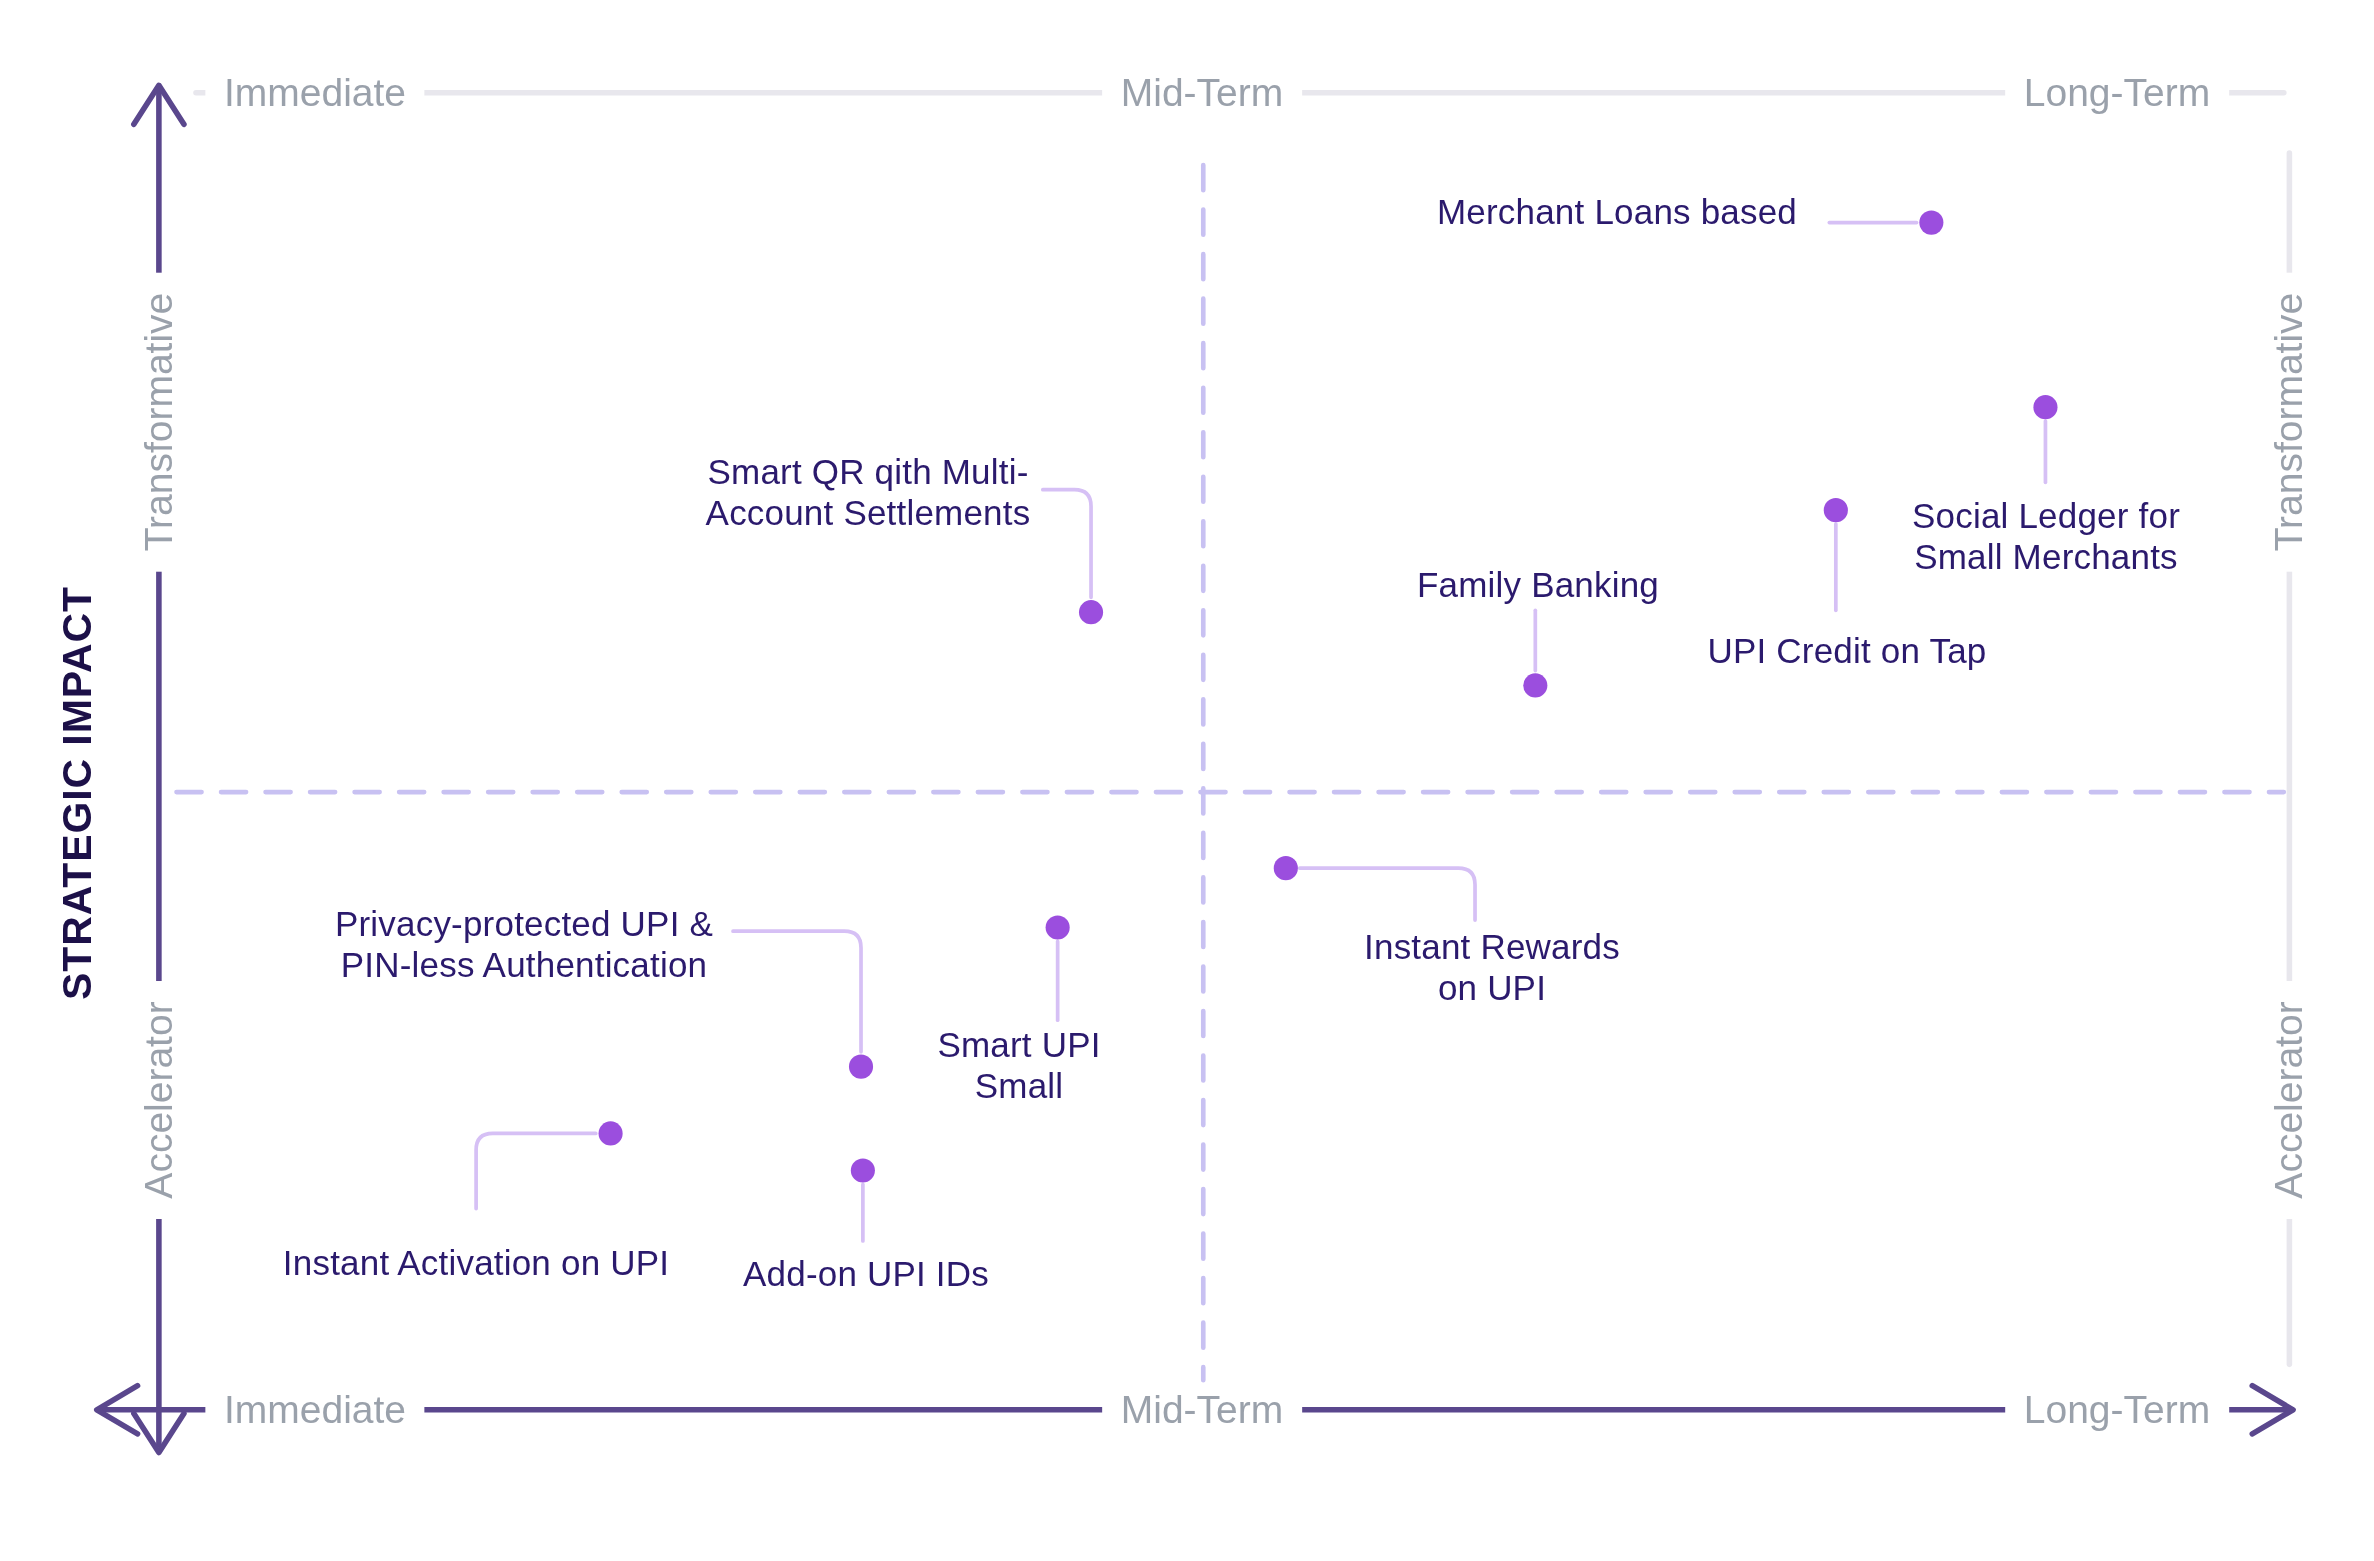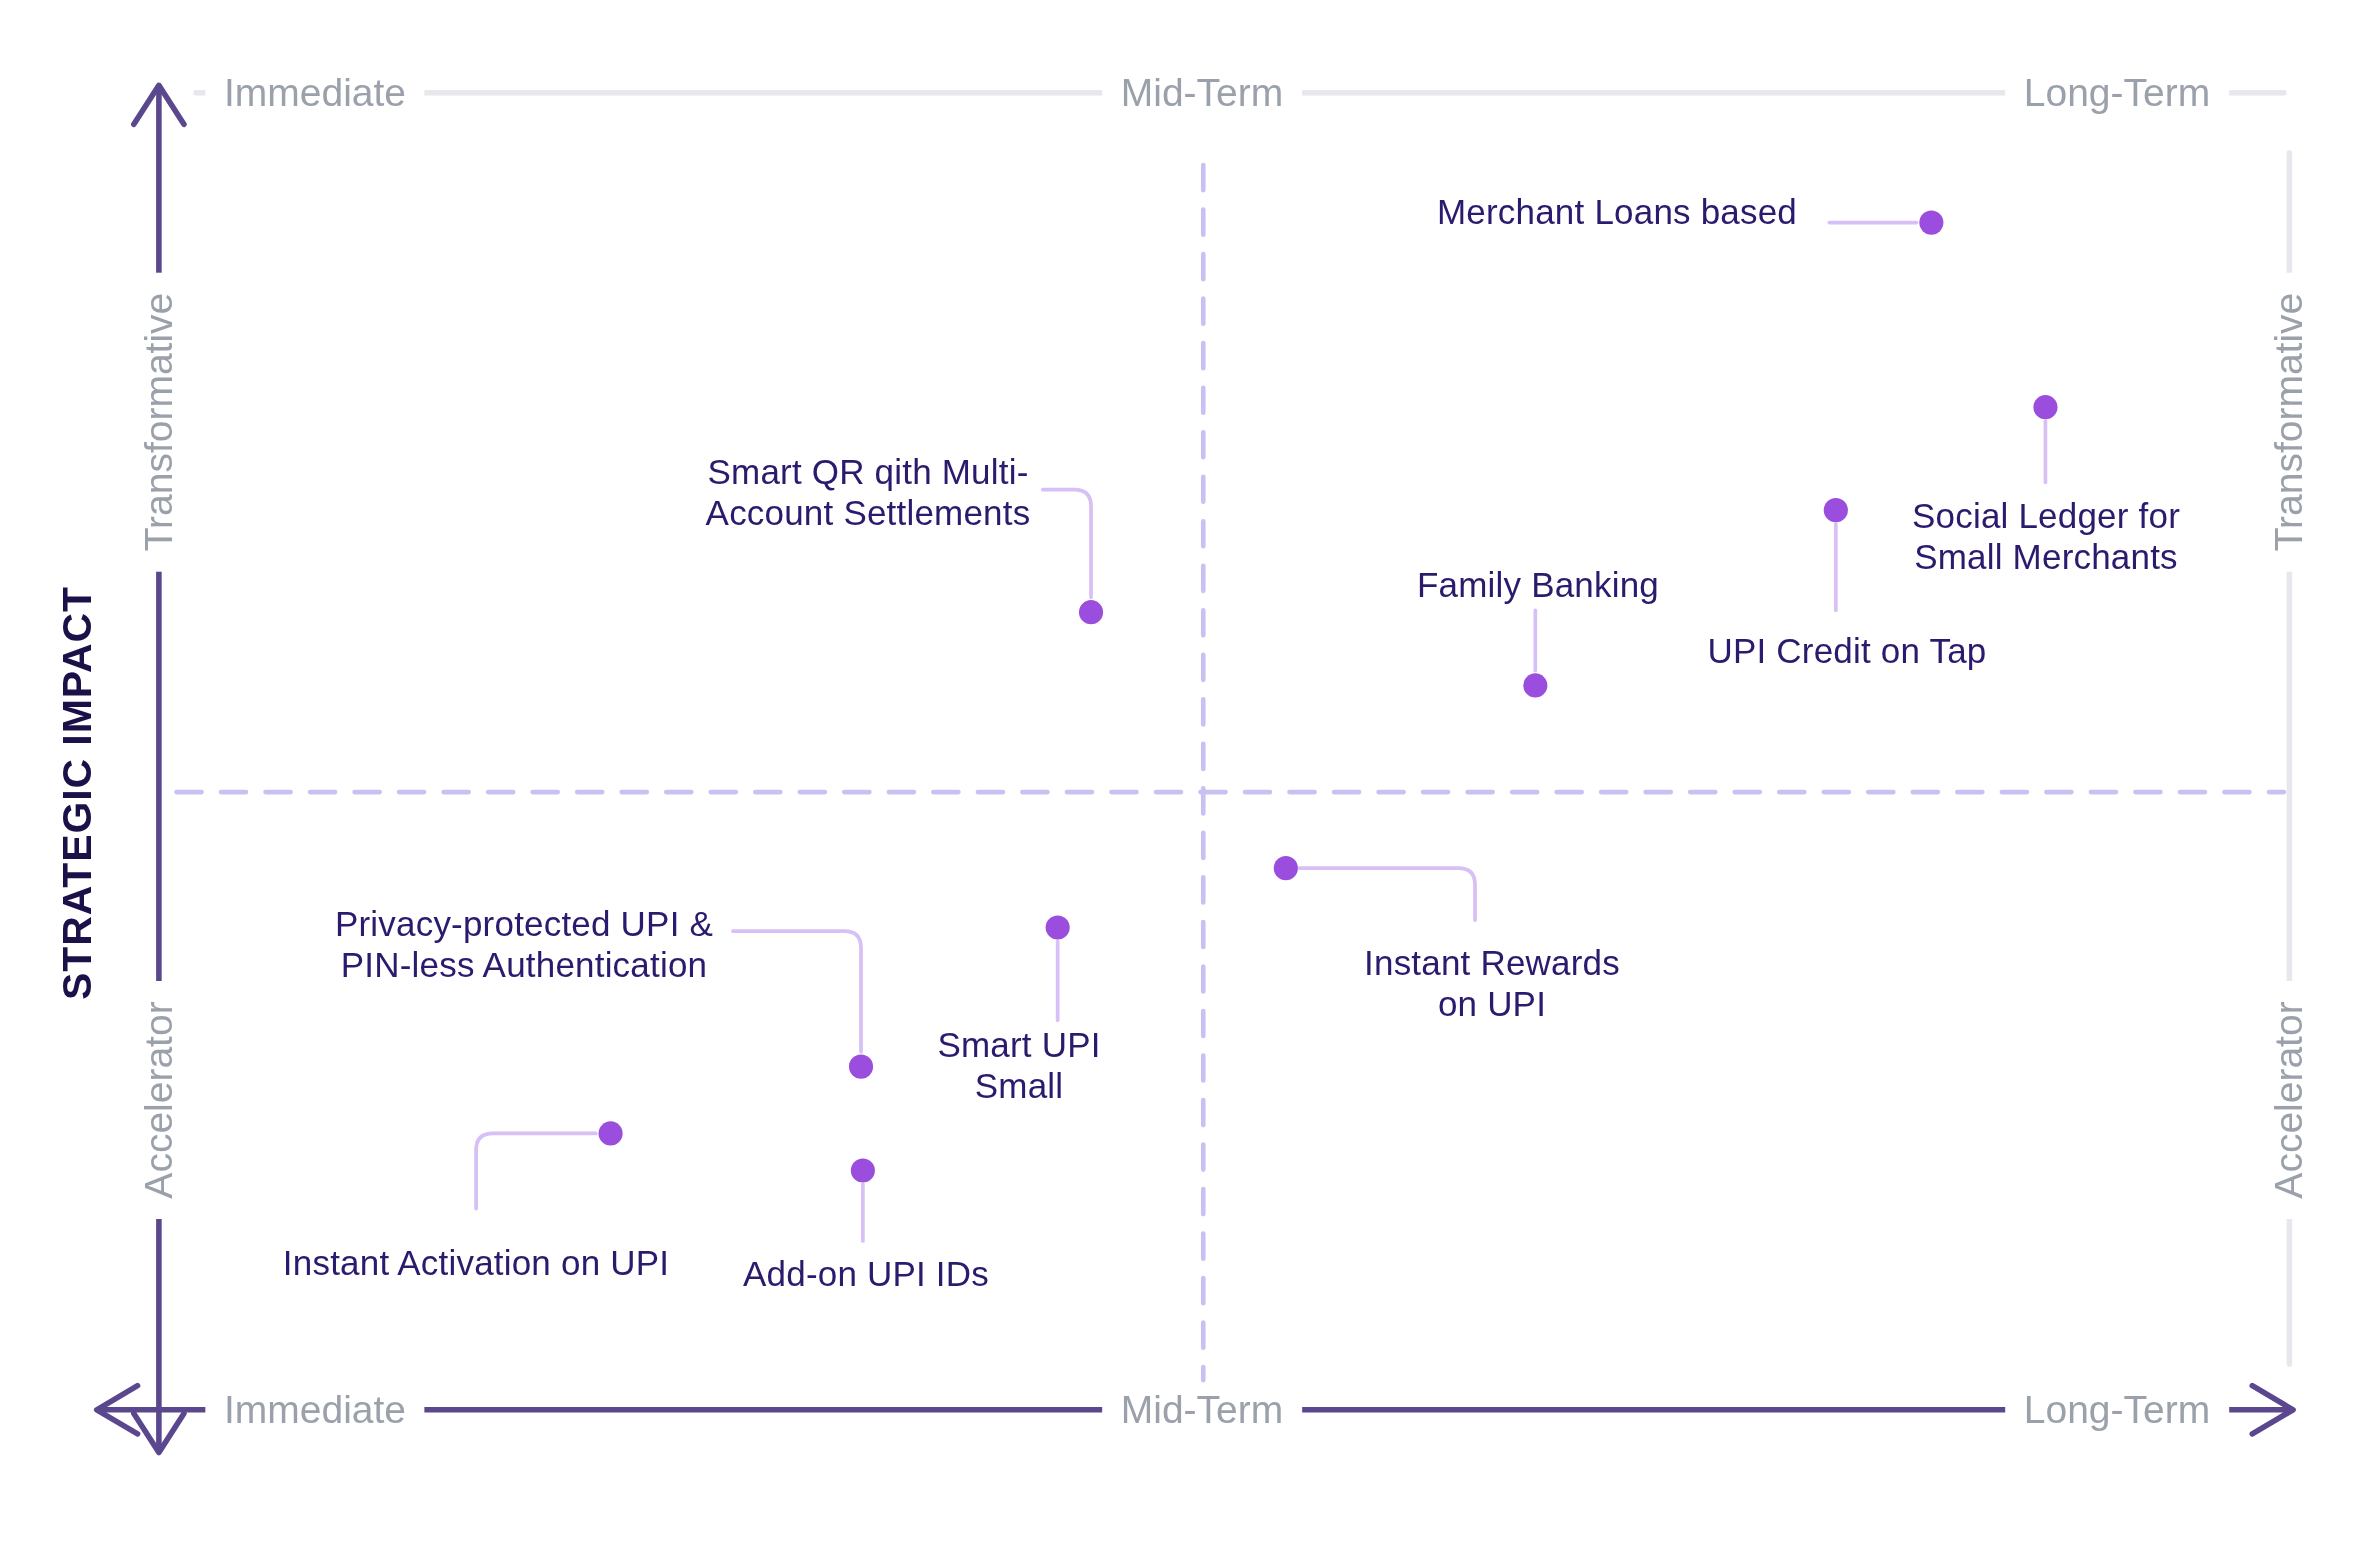--- a/index.html
+++ b/index.html
@@ -106,21 +106,21 @@
       <div class="item-label" style="left: 1847px; top: 650px;">
         <div>UPI Credit on Tap</div>
       </div>
       <div class="item-label" style="left: 1538px; top: 584px;">
         <div>Family Banking</div>
       </div>
       <div class="item-label" style="left: 868px; top: 492px;">
         <div>Smart QR qith Multi-</div>
         <div>Account Settlements</div>
       </div>
-      <div class="item-label" style="left: 1492px; top: 967px; margin-top: 16px;">
+      <div class="item-label" style="left: 1492px; top: 967px;">
         <div>Instant Rewards</div>
         <div>on UPI</div>
       </div>
       <div class="item-label" style="left: 1019px; top: 1065px;">
         <div>Smart UPI</div>
         <div>Small</div>
       </div>
       <div class="item-label" style="left: 524px; top: 944px;">
         <div>Privacy-protected UPI &amp;</div>
         <div>PIN-less Authentication</div>

